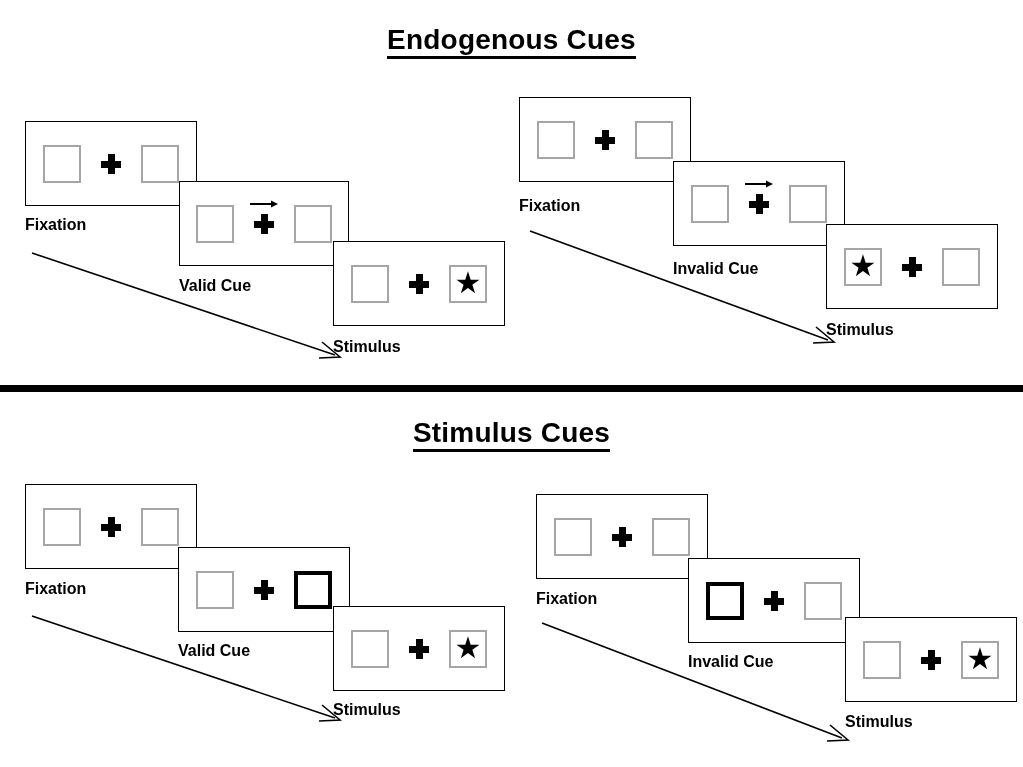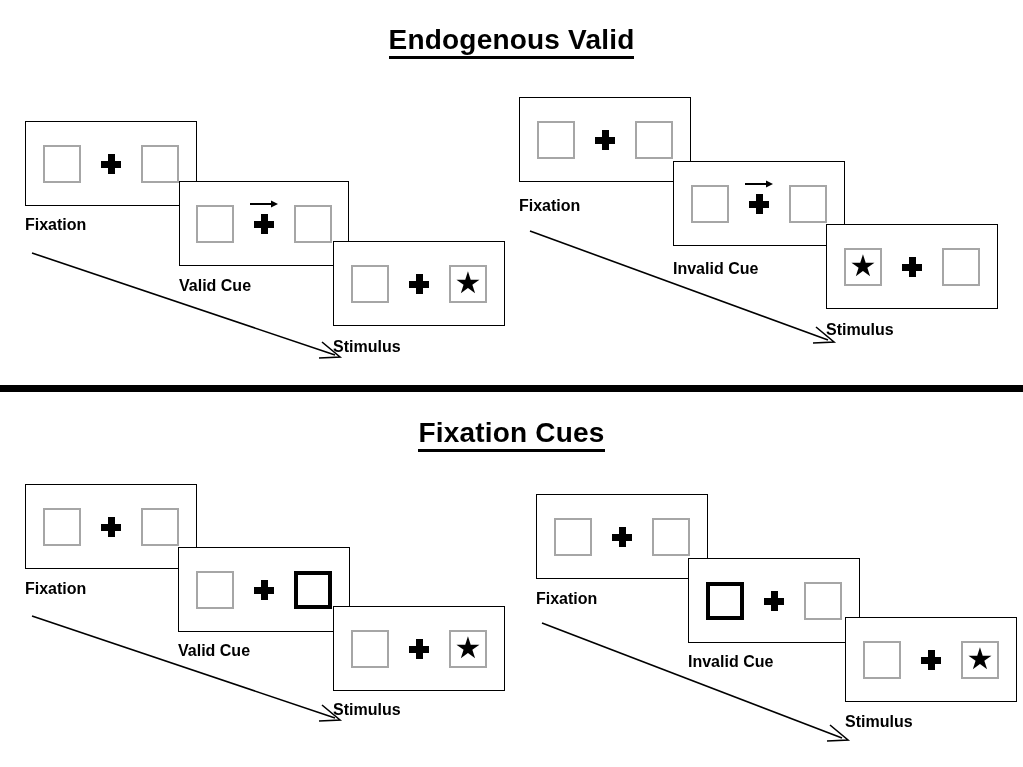--- a/index.html
+++ b/index.html
@@ -128,21 +128,21 @@
   
   .flow-arrow {
     position: absolute;
     pointer-events: none;
   }
 </style>
 </head>
 <body>
 
 <div class="section-title" style="top:24px;">
-  <span>Endogenous Valid</span>
+  <span>Endogenous Cues</span>
 </div>
 
 <div class="frame" style="left:25px; top:121px; width:172px; height:85px;">
   <div class="frame-inner">
     <div class="box"></div>
     <div class="plus"></div>
     <div class="box"></div>
   </div>
 </div>
 <div class="caption" style="left:25px; top:216px; width:172px;">Fixation</div>
@@ -212,21 +212,21 @@
 <div class="caption" style="left:826px; top:321px; width:172px;">Stimulus</div>
 
 <svg class="flow-arrow" style="left:528px; top:228px;" width="320" height="125" viewBox="0 0 320 125">
   <line x1="2" y1="3" x2="300" y2="112" stroke="#000" stroke-width="1.6"></line>
   <polyline points="288,99 306,114 285,115" fill="none" stroke="#000" stroke-width="1.6"></polyline>
 </svg>
 
 <div class="divider" style="top:385px;"></div>
 
 <div class="section-title" style="top:417px;">
-  <span>Fixation Cues</span>
+  <span>Stimulus Cues</span>
 </div>
 
 <div class="frame" style="left:25px; top:484px; width:172px; height:85px;">
   <div class="frame-inner">
     <div class="box"></div>
     <div class="plus"></div>
     <div class="box"></div>
   </div>
 </div>
 <div class="caption" style="left:25px; top:580px; width:172px;">Fixation</div>

